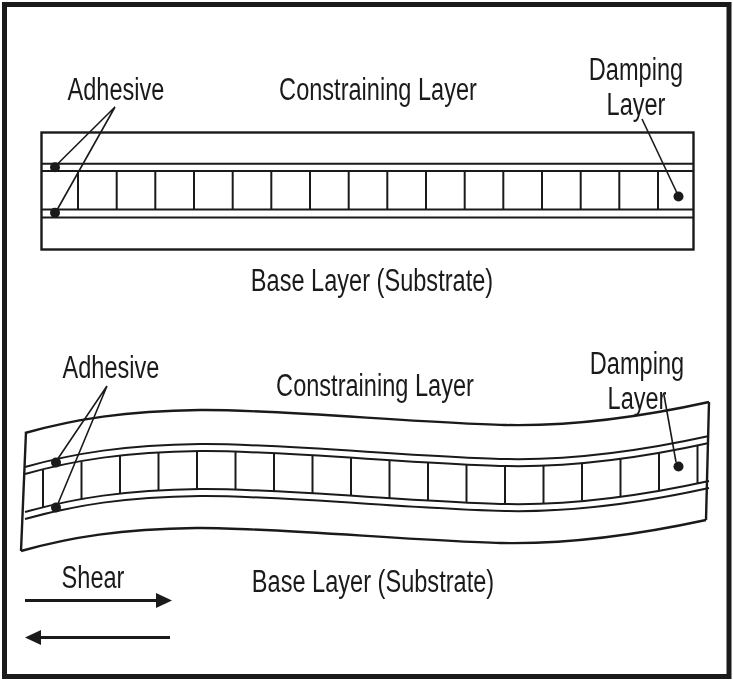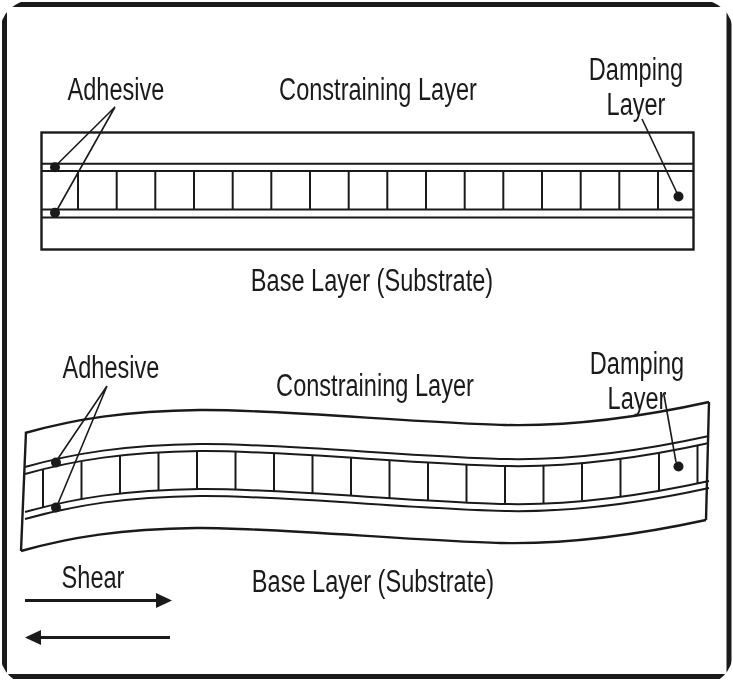--- a/index.html
+++ b/index.html
@@ -4,21 +4,20 @@
 <style>
   html, body { margin: 0; padding: 0; background: #fff; }
   .page {
     position: relative;
     width: 733px;
     height: 685px;
     background: var(--bg, #ffffff);
     font-family: "Liberation Sans", "DejaVu Sans", sans-serif;
     color: var(--line, #1a1a1a);
     overflow: hidden;
-    border-radius: 32px;
   }
   .page svg.art {
     position: absolute;
     left: 0; top: 0;
   }
   .art line, .art path, .art rect {
     stroke: var(--line, #1a1a1a);
     fill: none;
     stroke-linecap: butt;
   }

